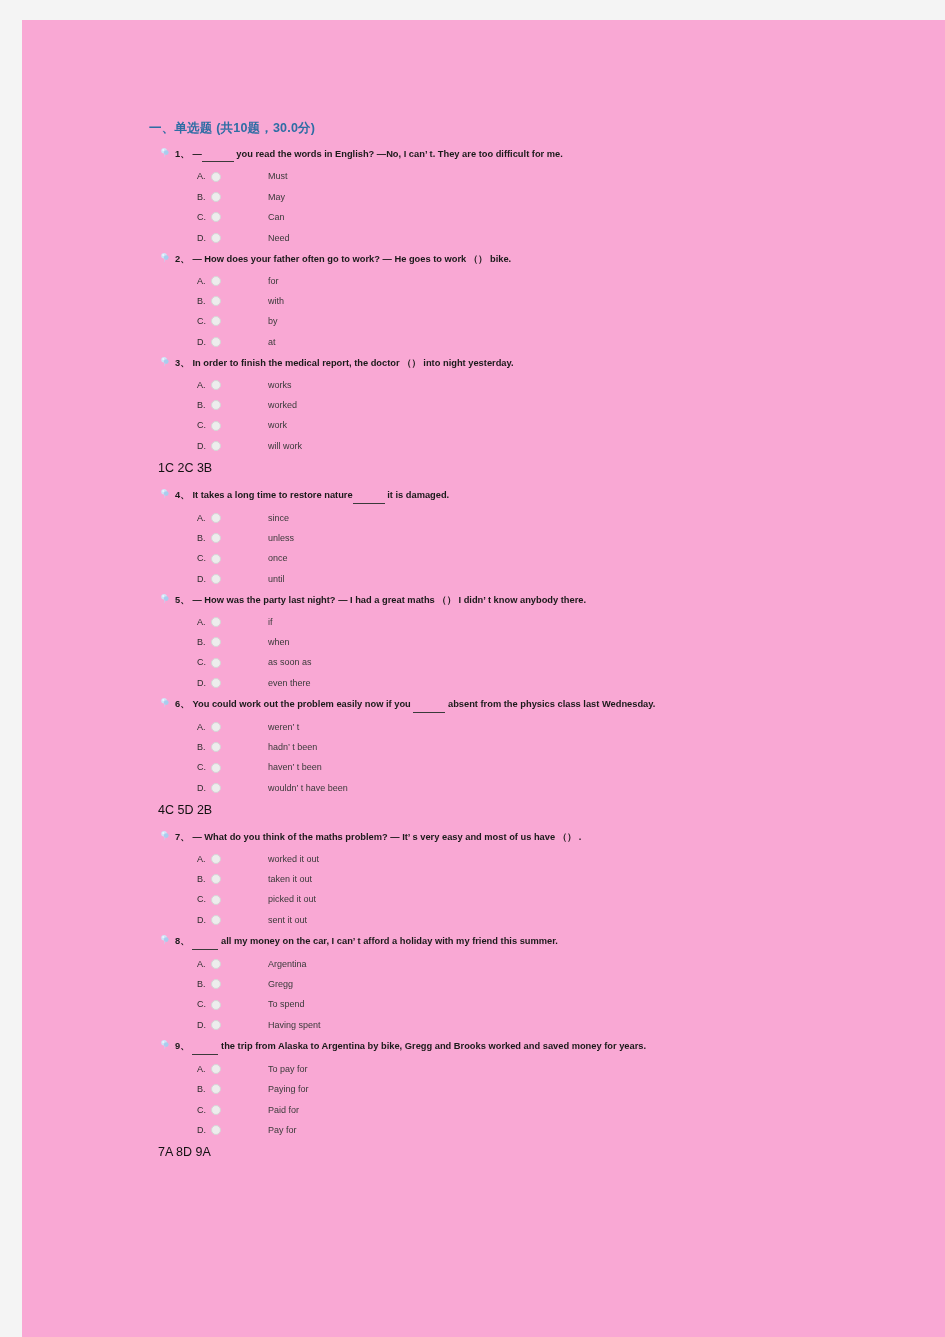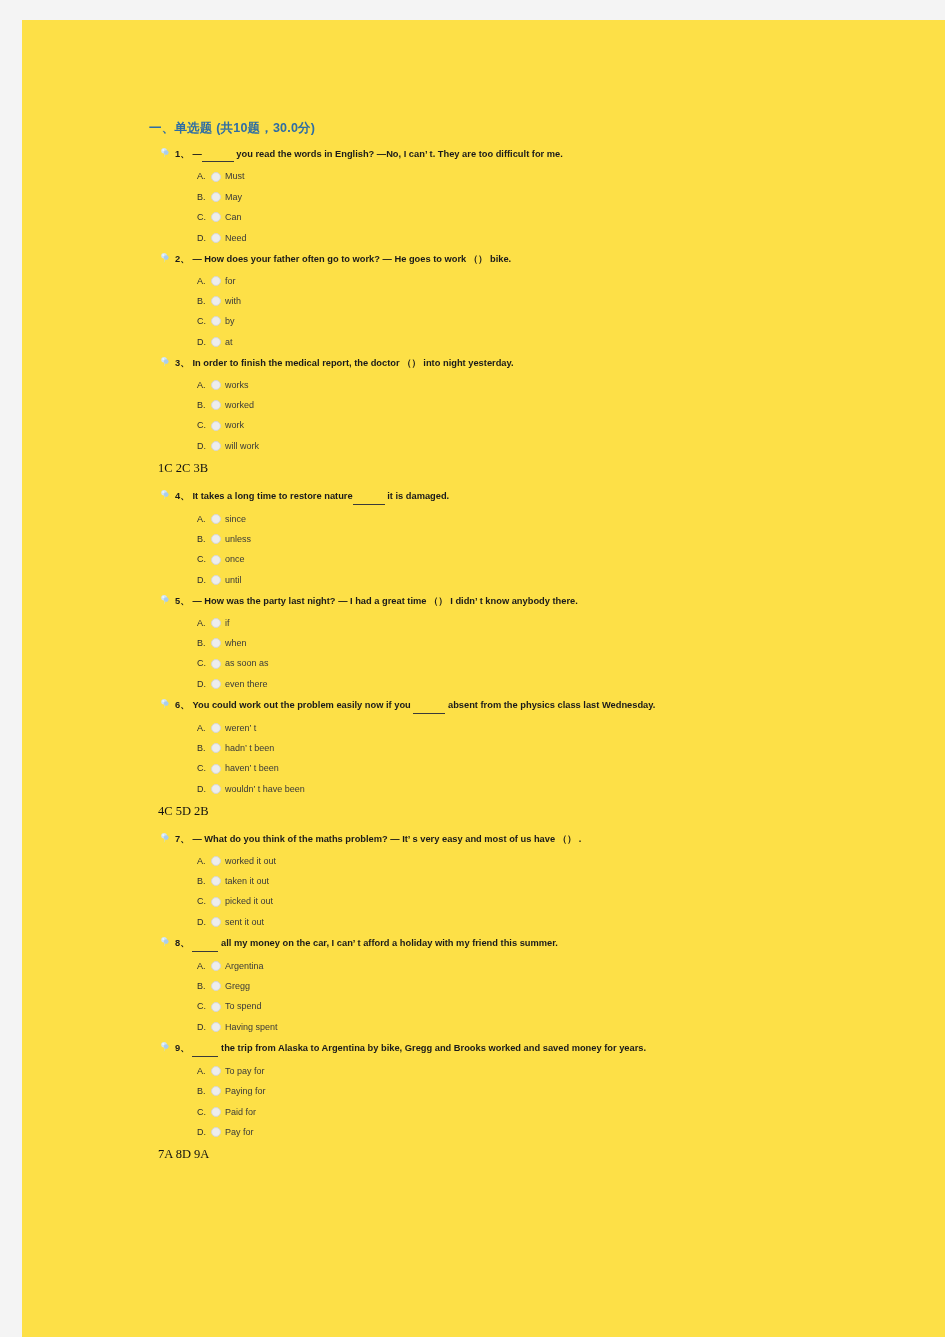--- a/index.html
+++ b/index.html
@@ -12,21 +12,21 @@
     background: #f4f4f4;
     font-family: "Liberation Sans", sans-serif;
     overflow: hidden;
   }
   .page {
     position: absolute;
     left: 22px;
     top: 20px;
     width: 923px;
     height: 1317px;
-    background: #fde047;
+    background: #f9a8d4;
   }
   .content {
     position: absolute;
     left: 125px;
     top: 100px;
     width: 760px;
   }
   .section-title {
     color: #2e6da4;
     font-size: 12.5px;
@@ -92,23 +92,24 @@
     width: 8px;
     height: 8px;
     border-radius: 50%;
     background: #ededed;
     border: 1px solid #d6d6d6;
     margin-right: 4px;
   }
   .opt-label {
     flex: 1 1 auto;
     white-space: pre;
+    margin-left: 43px;
   }
   .answer-line {
-    font-family: Liberation Serif, serif;
+    font-family: Liberation Sans, sans-serif;
     font-size: 12.5px;
     color: #111111;
     letter-spacing: 0px;
     margin: 4px 0 14px 0;
     padding-left: 11px;
     white-space: pre;
   }
 </style>
 </head>
 <body>
@@ -256,21 +257,21 @@
         </div>
         <div class="question-block">
           <div class="q-stem">
             <span class="pin-icon"><svg viewBox="0 0 16 16" width="13" height="13" xmlns="http://www.w3.org/2000/svg">
                 <ellipse cx="6.2" cy="4.6" rx="3.5" ry="3.4" fill="#cfe4f7"></ellipse>
                 <ellipse cx="8.9" cy="6.9" rx="2.9" ry="2.8" fill="#a9cdee"></ellipse>
                 <path d="M7.6 8.2 C7.9 10.2 7.4 11.9 5.6 13.2 C6.9 11.6 7.0 10.0 6.6 8.6 Z" fill="#bcd9f2"></path>
                 <ellipse cx="5.2" cy="3.7" rx="1.3" ry="1.2" fill="#eaf4fd"></ellipse>
               </svg></span>
             <span class="q-num">5、</span>
-            <span class="q-text"><span>— How was the party last night? — I had a great time （） I didn’ t know anybody there.</span></span>
+            <span class="q-text"><span>— How was the party last night? — I had a great maths （） I didn’ t know anybody there.</span></span>
           </div>
           <div class="options">
             <div class="option">
               <span class="opt-letter">A.</span>
               <span class="radio"></span>
               <span class="opt-label">if</span>
             </div>
             <div class="option">
               <span class="opt-letter">B.</span>
               <span class="radio"></span>

